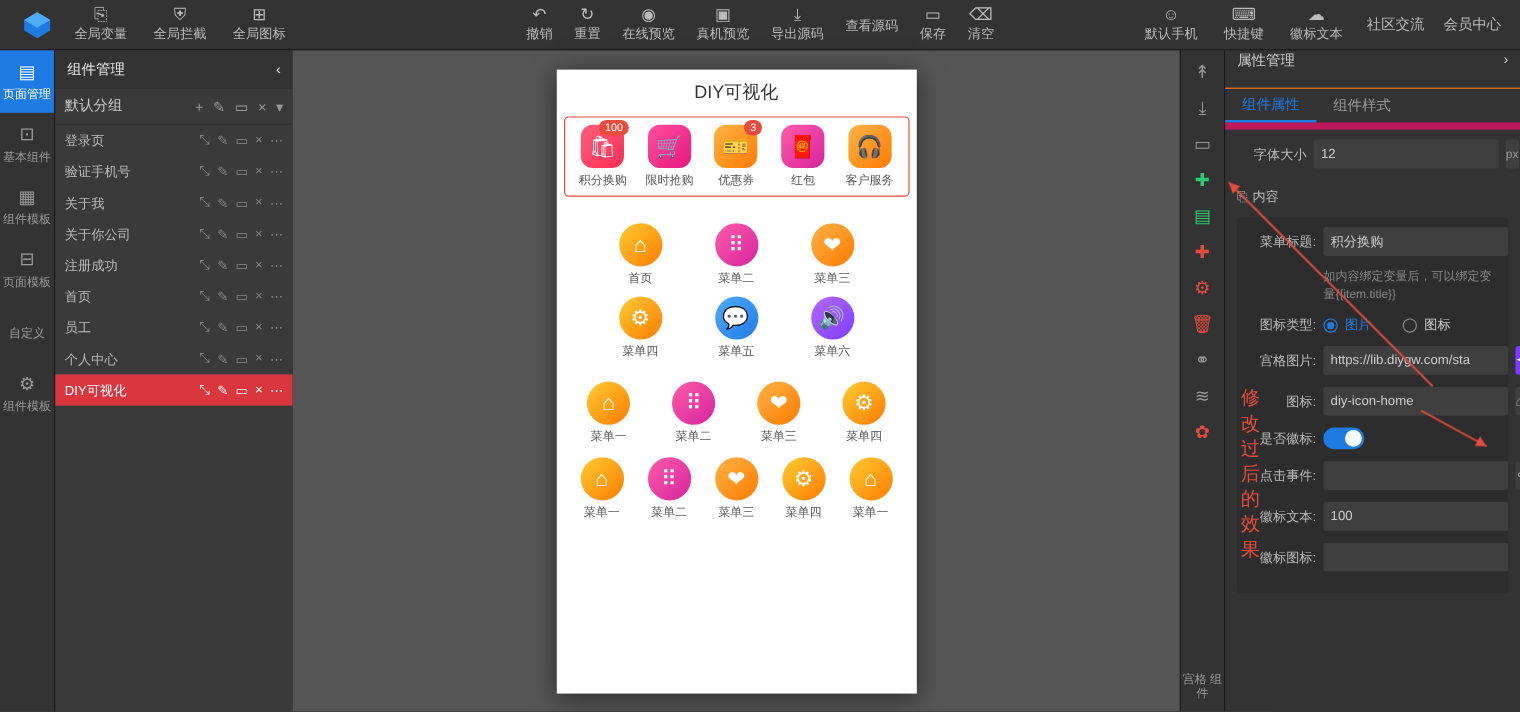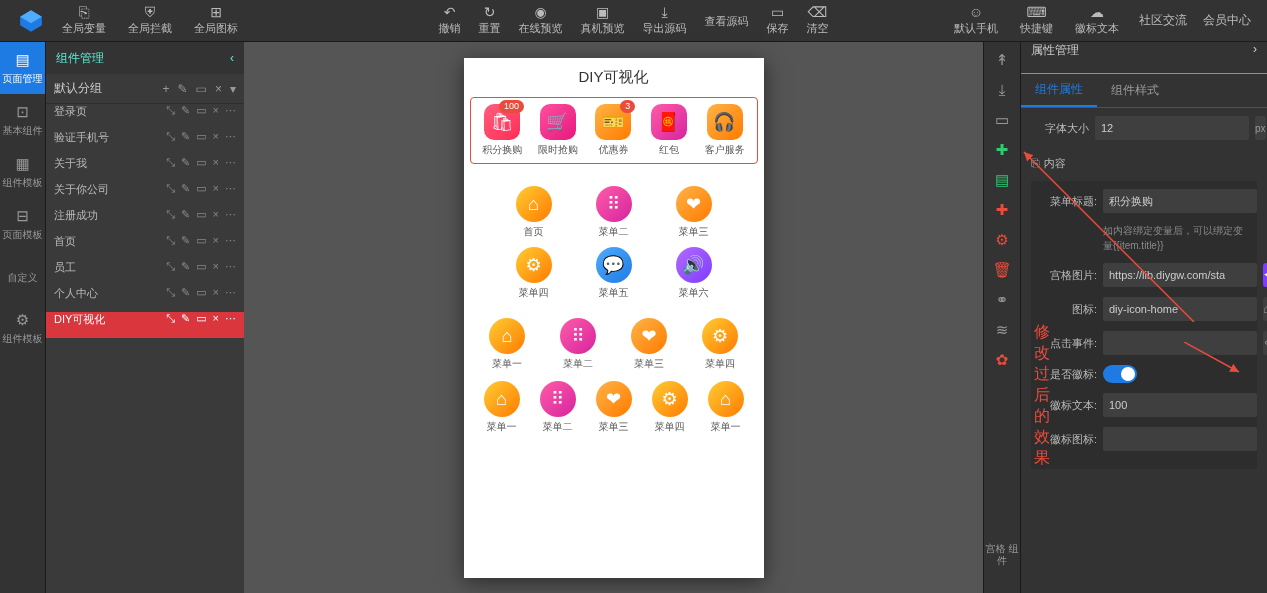--- a/index.html
+++ b/index.html
@@ -12,27 +12,27 @@
 .top-btn .ico{font-size:14px;line-height:1}
 .top-center{position:absolute;left:50%;transform:translateX(-50%);display:flex;gap:2px}
 .top-right{margin-left:auto;display:flex;align-items:center;gap:4px}
 .top-link{color:#bbb;font-size:12px;padding:0 8px;cursor:pointer}
 .main{display:flex;height:551px}
 .leftbar{width:46px;background:#333;display:flex;flex-direction:column;border-right:1px solid #1a1a1a}
 .left-tab{display:flex;flex-direction:column;align-items:center;justify-content:center;height:52px;font-size:10px;color:#999;cursor:pointer;gap:3px}
 .left-tab.active{background:#1e7be4;color:#fff}
 .left-tab .ico{font-size:15px}
 .panel{width:198px;background:#3a3a3a;display:flex;flex-direction:column}
-.panel-head{height:32px;background:#333;display:flex;align-items:center;padding:0 10px;font-size:12px;color:#5eead4;justify-content:space-between}
+.panel-head{height:32px;background:#333;display:flex;align-items:center;padding:0 10px;font-size:12px;color:#e5e5e5;justify-content:space-between}
 .panel-head .chev{font-size:12px;cursor:pointer}
 .group-head{height:30px;display:flex;align-items:center;padding:0 8px;justify-content:space-between;border-bottom:1px solid #2e2e2e}
 .group-tools{display:flex;gap:8px;color:#999;font-size:12px}
 .group-tools span{cursor:pointer}
 .page-list{flex:1;overflow:auto}
-.page-item{height:26px;display:flex;padding:0 8px;justify-content:space-between;font-size:11px;color:#bbb;cursor:pointer}
+.page-item{height:26px;display:flex;align-items:center;padding:0 8px;justify-content:space-between;font-size:11px;color:#bbb;cursor:pointer}
 .page-item.active{background:#d9363e;color:#fff}
 .page-tools{display:flex;gap:6px;color:#888;font-size:11px}
 .page-item.active .page-tools{color:#fff}
 .page-tools span{cursor:pointer}
 .canvas{flex:1;background:#555;position:relative;display:flex;align-items:flex-start;justify-content:center;padding-top:16px}
 .phone{width:300px;height:520px;background:#fff;box-shadow:0 4px 20px rgba(0,0,0,.5);overflow:hidden}
 .phone-title{text-align:center;font-size:15px;color:#333;padding:10px 0;font-weight:500}
 .grid5{display:flex;justify-content:space-around;padding:6px 4px;margin:0 6px}
 .grid5.boxed{border:1px solid #e74c3c;border-radius:4px}
 .grid4{display:flex;justify-content:space-around;padding:4px 8px}
@@ -48,24 +48,24 @@
 .g-mag{background:linear-gradient(135deg,#ff5ca8,#d6249f)}
 .g-yorange{background:linear-gradient(135deg,#ffcc33,#ff7b00)}
 .g-blue{background:linear-gradient(135deg,#4facfe,#1e7be4)}
 .g-purple{background:linear-gradient(135deg,#b36bff,#7d3cff)}
 .annotation{position:absolute;color:#e74c3c;font-size:16px}
 .arrow-line{position:absolute;width:200px;height:180px;pointer-events:none}
 .toolcol{width:38px;background:#333;display:flex;flex-direction:column;align-items:center;padding-top:8px;gap:10px;border-left:1px solid #1a1a1a;border-right:1px solid #1a1a1a}
 .tool-ico{width:20px;height:20px;display:flex;align-items:center;justify-content:center;font-size:15px;color:#999;cursor:pointer}
 .tool-ico.green{color:#2ecc71}
 .tool-ico.red{color:#e74c3c}
-.tool-txt{font-size:10px;color:#999;text-align:center;line-height:1.2;margin-top:auto;margin-bottom:26px;cursor:pointer}
+.tool-txt{font-size:10px;color:#999;text-align:center;line-height:1.2;margin-top:auto;margin-bottom:8px;cursor:pointer}
 .props{width:246px;background:#333;display:flex;flex-direction:column}
 .props-head{height:32px;display:flex;align-items:flex-start;padding:0 10px;justify-content:space-between;font-size:12px;border-bottom:1px solid #f97316}
-.tabs{display:flex;height:34px;border-bottom:1px solid #be185d}
+.tabs{display:flex;height:34px;border-bottom:6px solid #be185d}
 .tab{flex:0 0 auto;padding:0 14px;display:flex;align-items:center;font-size:12px;color:#999;cursor:pointer}
 .tab.active{color:#1e7be4;border-bottom:2px solid #1e7be4}
 .props-body{flex:1;overflow:auto;padding:8px 10px}
 .prow{display:flex;align-items:center;margin-bottom:10px;gap:6px}
 .plabel{width:58px;font-size:11px;color:#bbb;text-align:right;flex-shrink:0}
 .pinput{flex:1;height:24px;background:#3f3f3f;border:none;color:#ccc;padding:0 6px;font-size:11px;border-radius:2px}
 .punit{width:30px;height:24px;background:#3f3f3f;display:flex;align-items:center;justify-content:center;font-size:10px;color:#999;border-radius:2px}
 .toggle{width:34px;height:18px;background:#555;border-radius:9px;position:relative;cursor:pointer}
 .toggle.on{background:#1e7be4}
 .toggle .knob{width:14px;height:14px;background:#ccc;border-radius:50%;position:absolute;top:2px;left:2px}
@@ -441,41 +441,49 @@
 
       </div>
       <div class="section-head">⎘ <span>内容</span></div>
       <div class="card">
         <div class="prow">
           <span class="plabel">菜单标题:</span>
           <input class="pinput" value="积分换购" style="">
         </div>
         <div class="hint">如内容绑定变量后，可以绑定变量{{item.title}}</div>
         <div class="prow">
+          <span class="plabel">图标类型:</span>
+          <span class="radio on"></span>
+          <span style="color:#1e7be4;font-size:11px">图片</span>
+          <span style="width:14px"></span>
+          <span class="radio"></span>
+          <span style="font-size:11px">图标</span>
+        </div>
+        <div class="prow">
           <span class="plabel">宫格图片:</span>
           <input class="pinput" value="https://lib.diygw.com/sta" style="">
           <div class="iconbtn">✦</div>
         </div>
         <div class="prow">
           <span class="plabel">图标:</span>
           <input class="pinput" value="diy-icon-home" style="">
           <div class="iconbtn2">⌂</div>
-        </div>
-        <div class="prow">
-          <span class="plabel">点击事件:</span>
-          <input class="pinput" value="" style="">
-          <div class="iconbtn2">⚭</div>
         </div>
         <div class="prow">
           <span class="plabel">是否徽标:</span>
           <div class="toggle on">
               <div class="knob"></div>
             </div>
         </div>
         <div class="prow">
+          <span class="plabel">点击事件:</span>
+          <input class="pinput" value="" style="">
+          <div class="iconbtn2">⚭</div>
+        </div>
+        <div class="prow">
           <span class="plabel">徽标文本:</span>
           <input class="pinput" value="100" style="">
         </div>
         <div class="prow">
           <span class="plabel">徽标图标:</span>
           <input class="pinput" style="">
         </div>
       </div>
     </div>
   </div>

